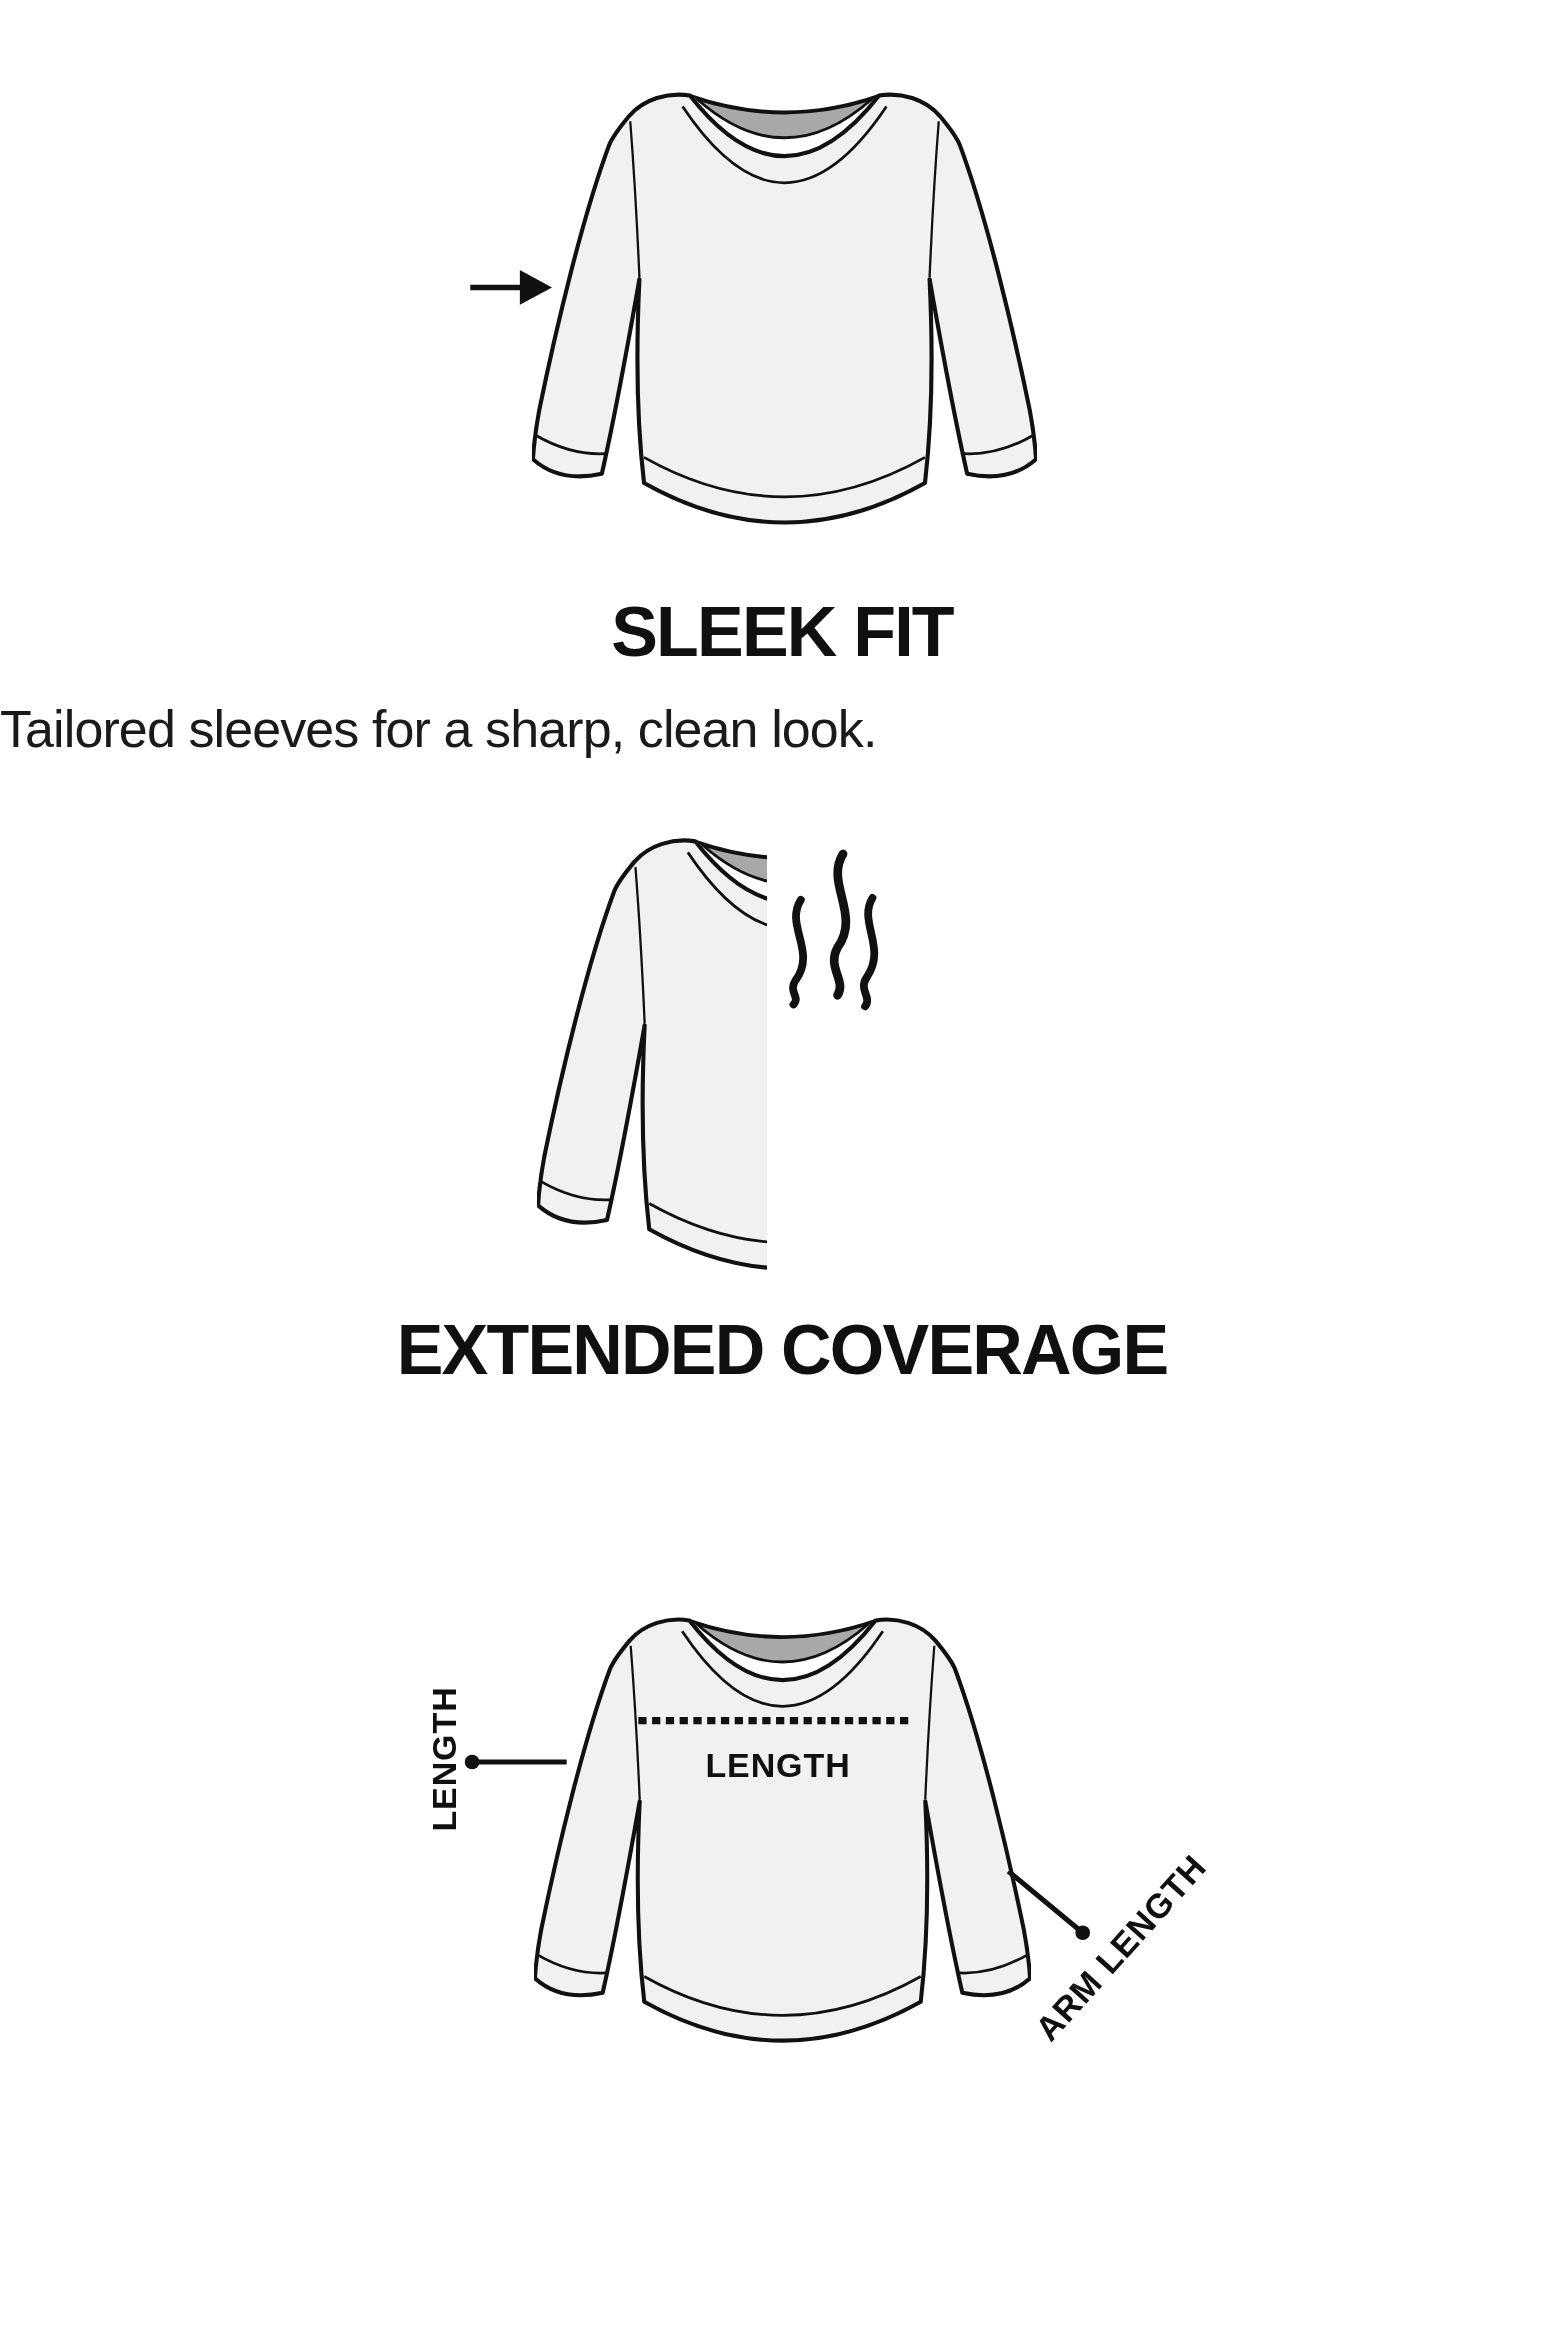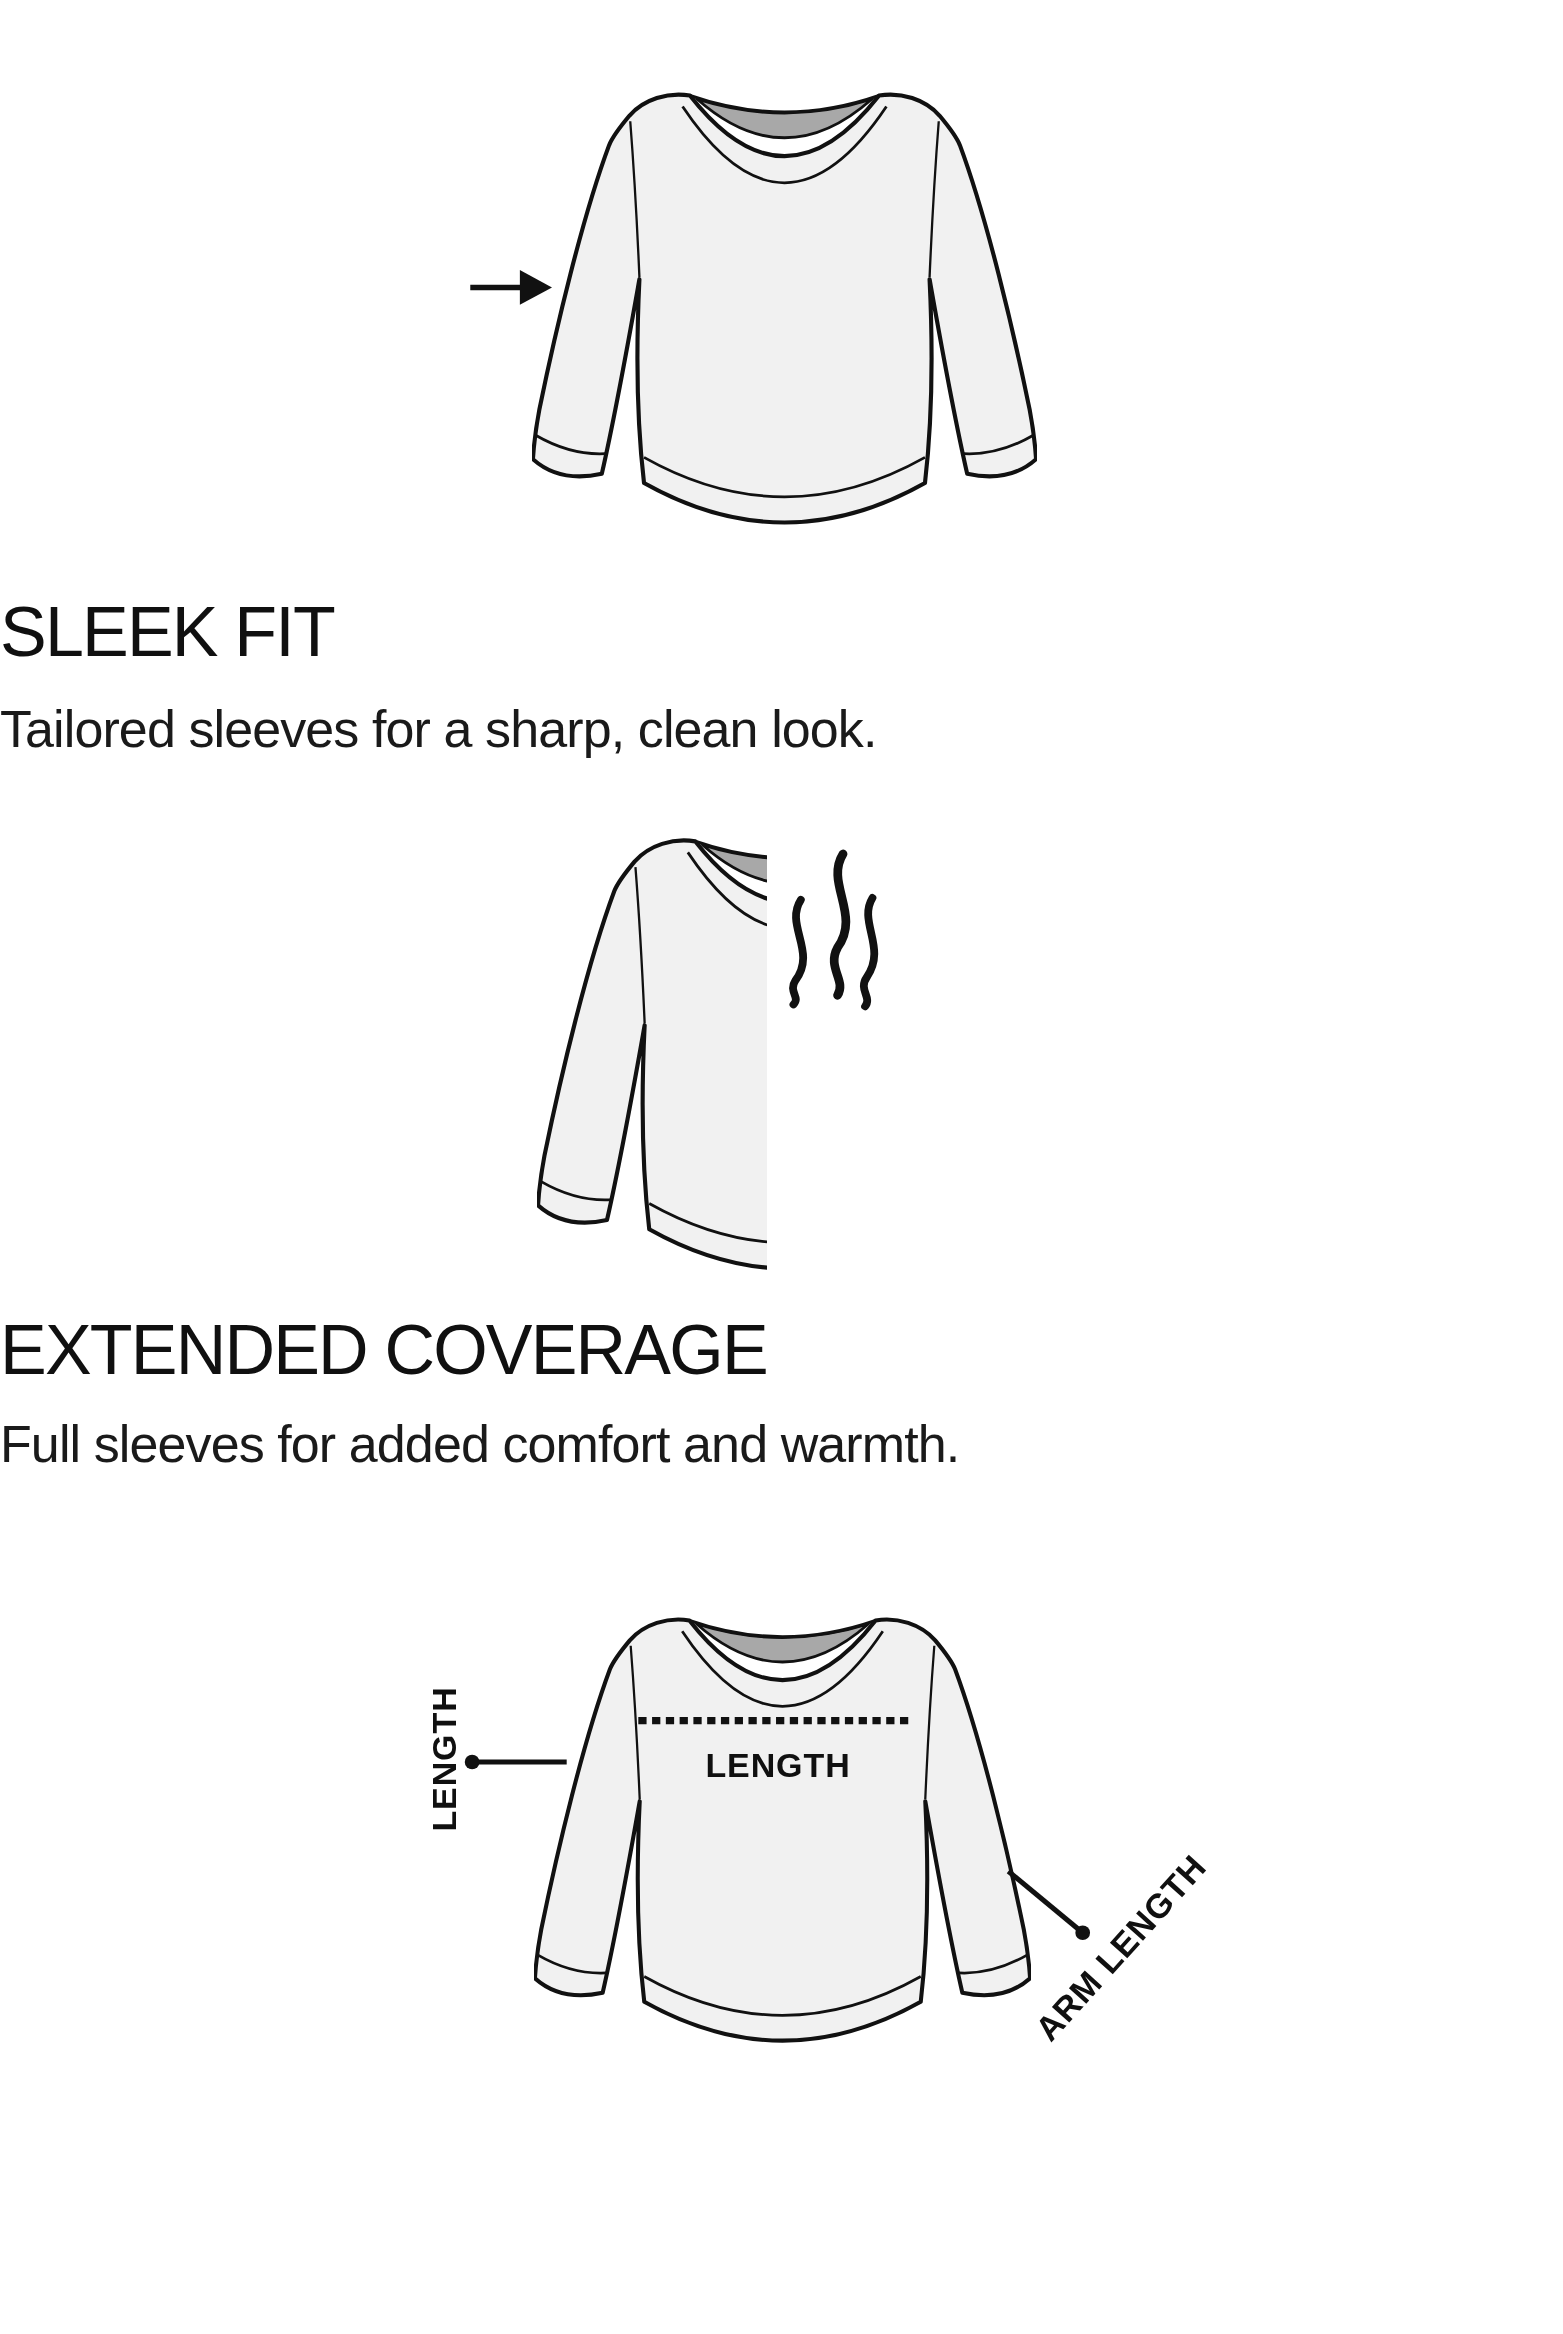--- a/index.html
+++ b/index.html
@@ -3,22 +3,22 @@
 <meta charset="utf-8">
 <style>
   html,body{margin:0;padding:0;background:#fff;}
   .canvas{
     position:relative;width:1564px;height:2334px;background:#fff;overflow:hidden;
     font-family:"Liberation Sans", sans-serif;color:#111;
   }
   svg.shirt{position:absolute;overflow:hidden;}
   .overlay{position:absolute;left:0;top:0;pointer-events:none;}
   .heading{
-    position:absolute;left:0;right:0;
-    font-size:70px;font-weight:400;letter-spacing:-1.8px;line-height:1;color:#101010;
+    position:absolute;left:0;right:0;text-align:center;
+    font-size:70px;font-weight:700;letter-spacing:-1.8px;line-height:1;color:#101010;
     white-space:nowrap;
   }
   .descr{
     position:absolute;left:0;right:0;text-align:left;
     font-size:52px;font-weight:400;letter-spacing:-0.9px;line-height:1.15;color:#1a1a1a;
     white-space:nowrap;
   }
   .measure-label{
     position:absolute;font-size:34px;font-weight:700;letter-spacing:0.9px;color:#101010;
     white-space:nowrap;transform:translate(-50%,-50%);
@@ -105,21 +105,20 @@
     <g>
       <line x1="1098" y1="2038" x2="1179" y2="2105" stroke="#111" stroke-width="5.5"></line>
       <circle cx="1179" cy="2105" r="8" fill="#111"></circle>
     </g>
   </svg>
 
   <div class="heading" style="top:597px">SLEEK FIT</div>
   <div class="descr" style="top:700px">Tailored sleeves for a sharp, clean look.</div>
 
   <div class="heading" style="top:1315px">EXTENDED COVERAGE</div>
-  <div class="descr" style="top:1415px">Full sleeves for added comfort and warmth.</div>
 
   <div class="measure-label rot90" style="left:444px;top:1759px">LENGTH</div>
   <div class="measure-label" style="left:778px;top:1765px">LENGTH</div>
   <div class="measure-label rot45" style="left:1121px;top:1948px">ARM LENGTH</div>
 
 
 </div>
 
 
 </body></html>

